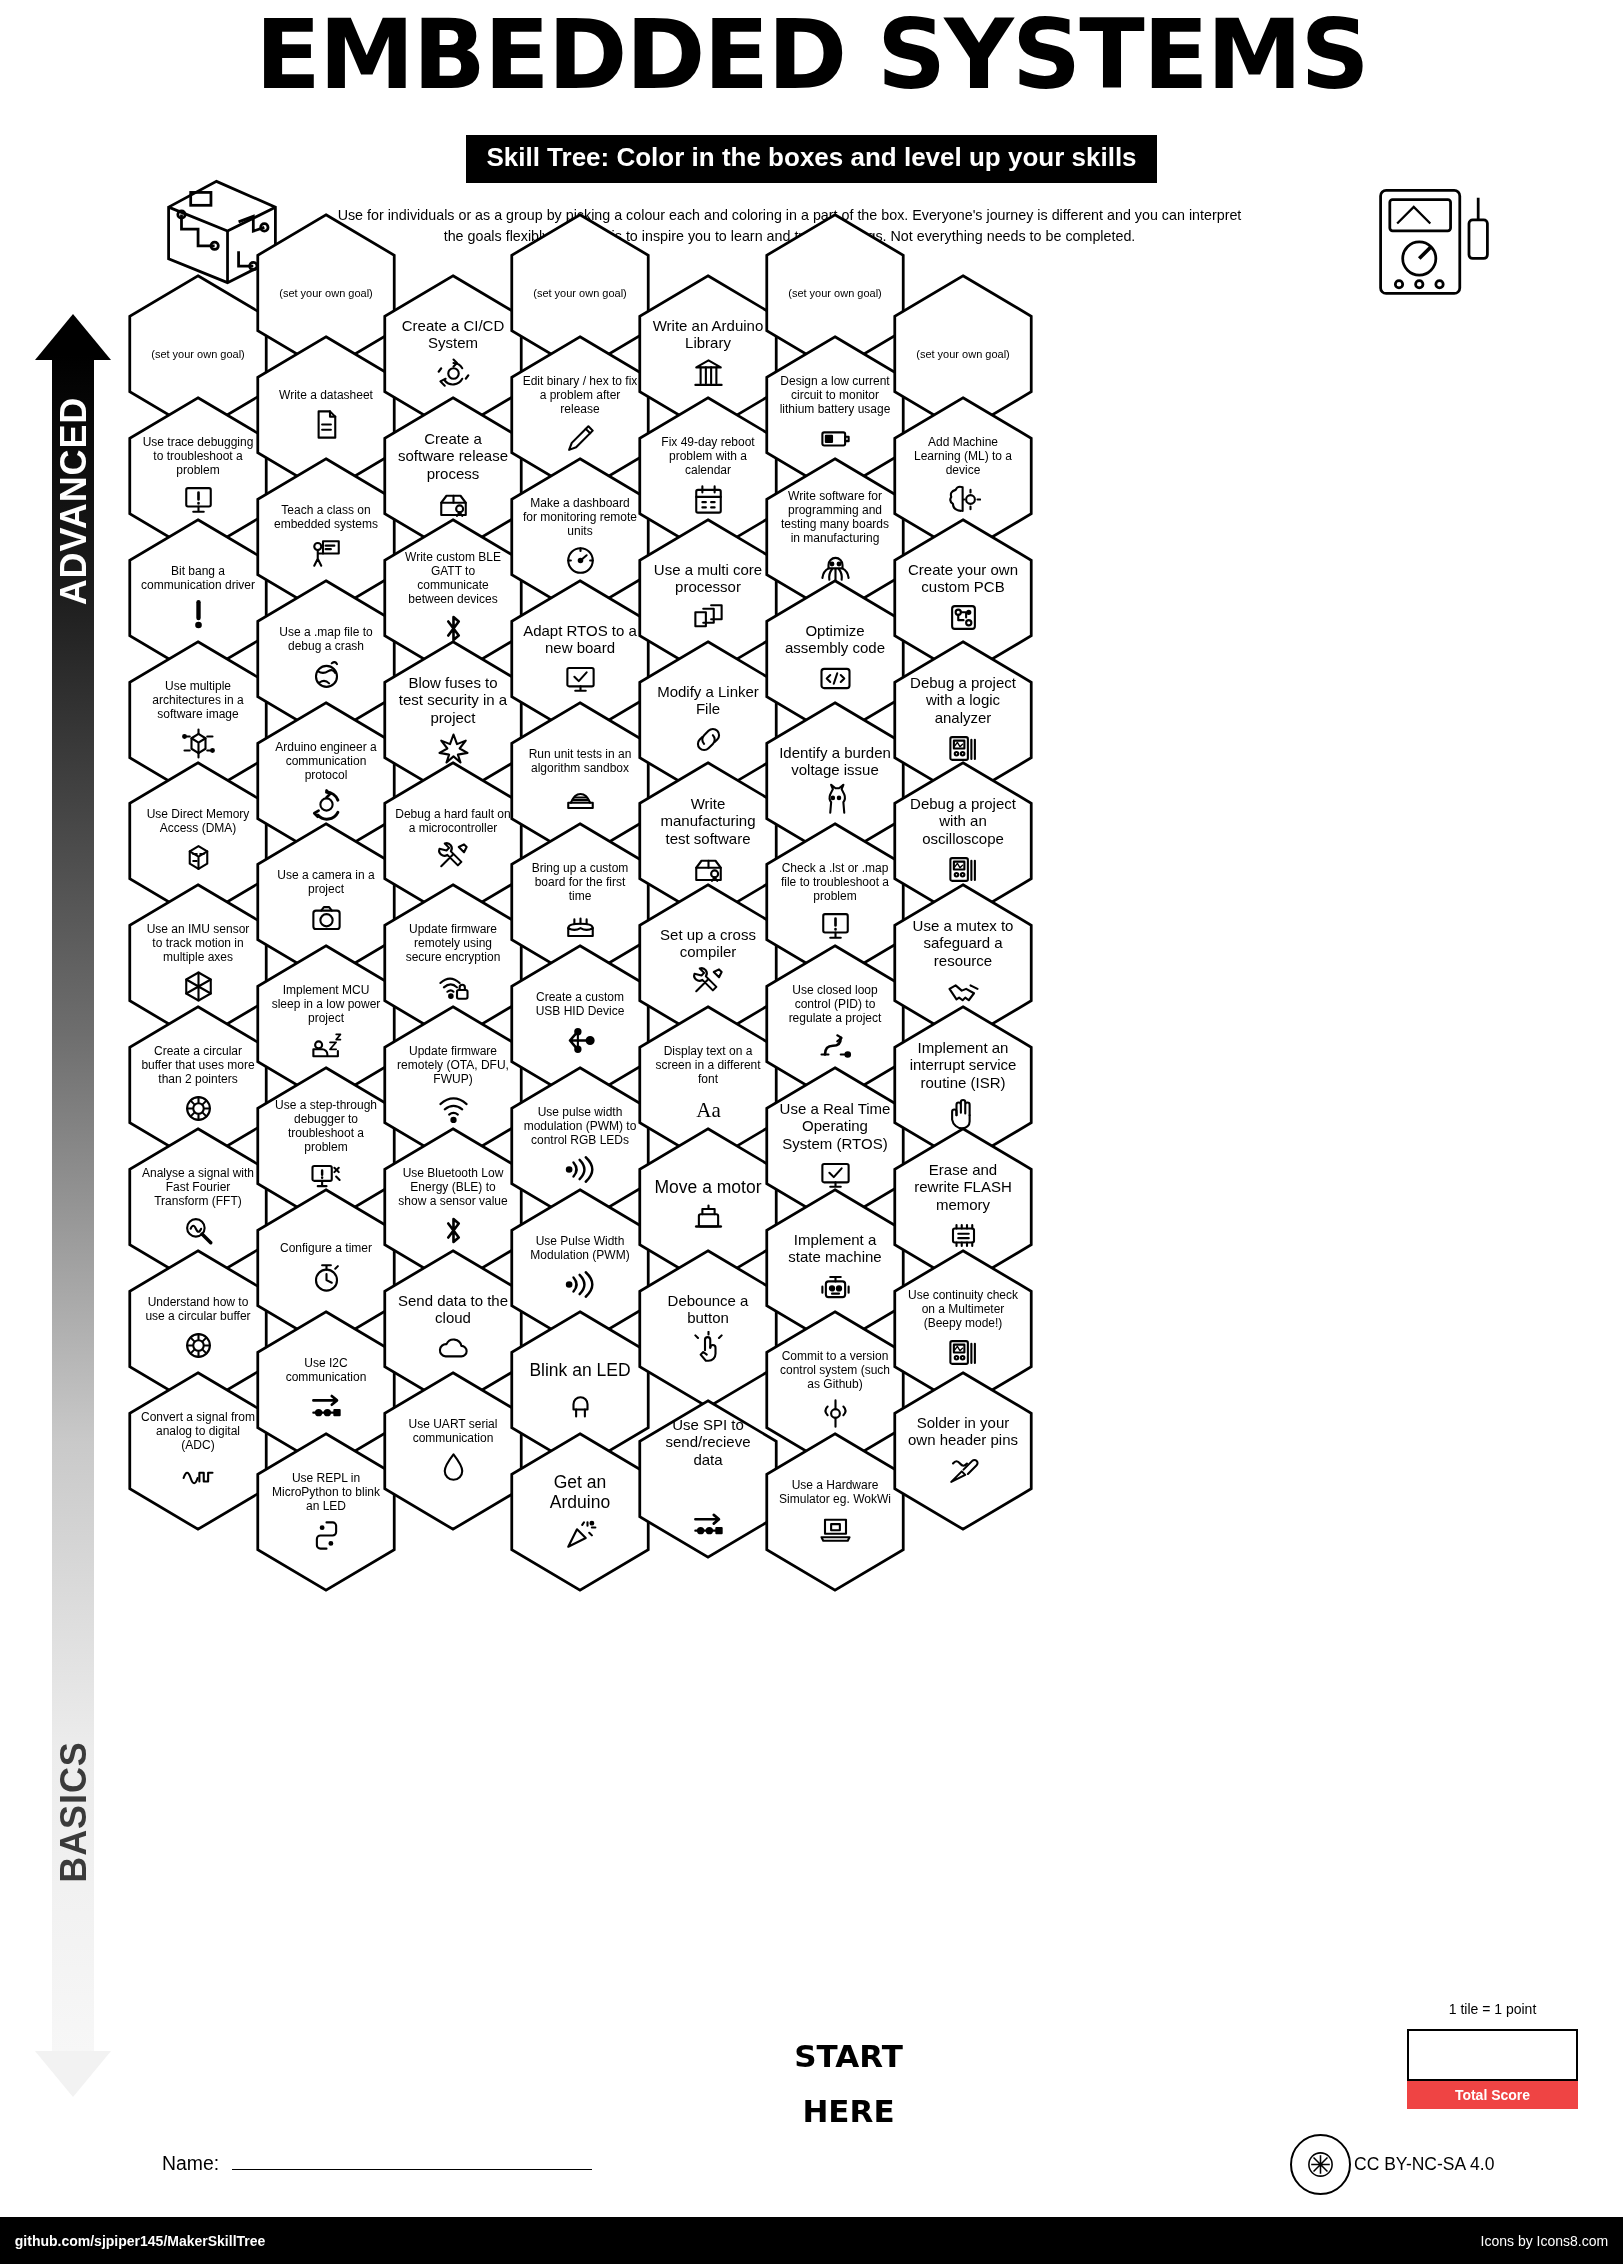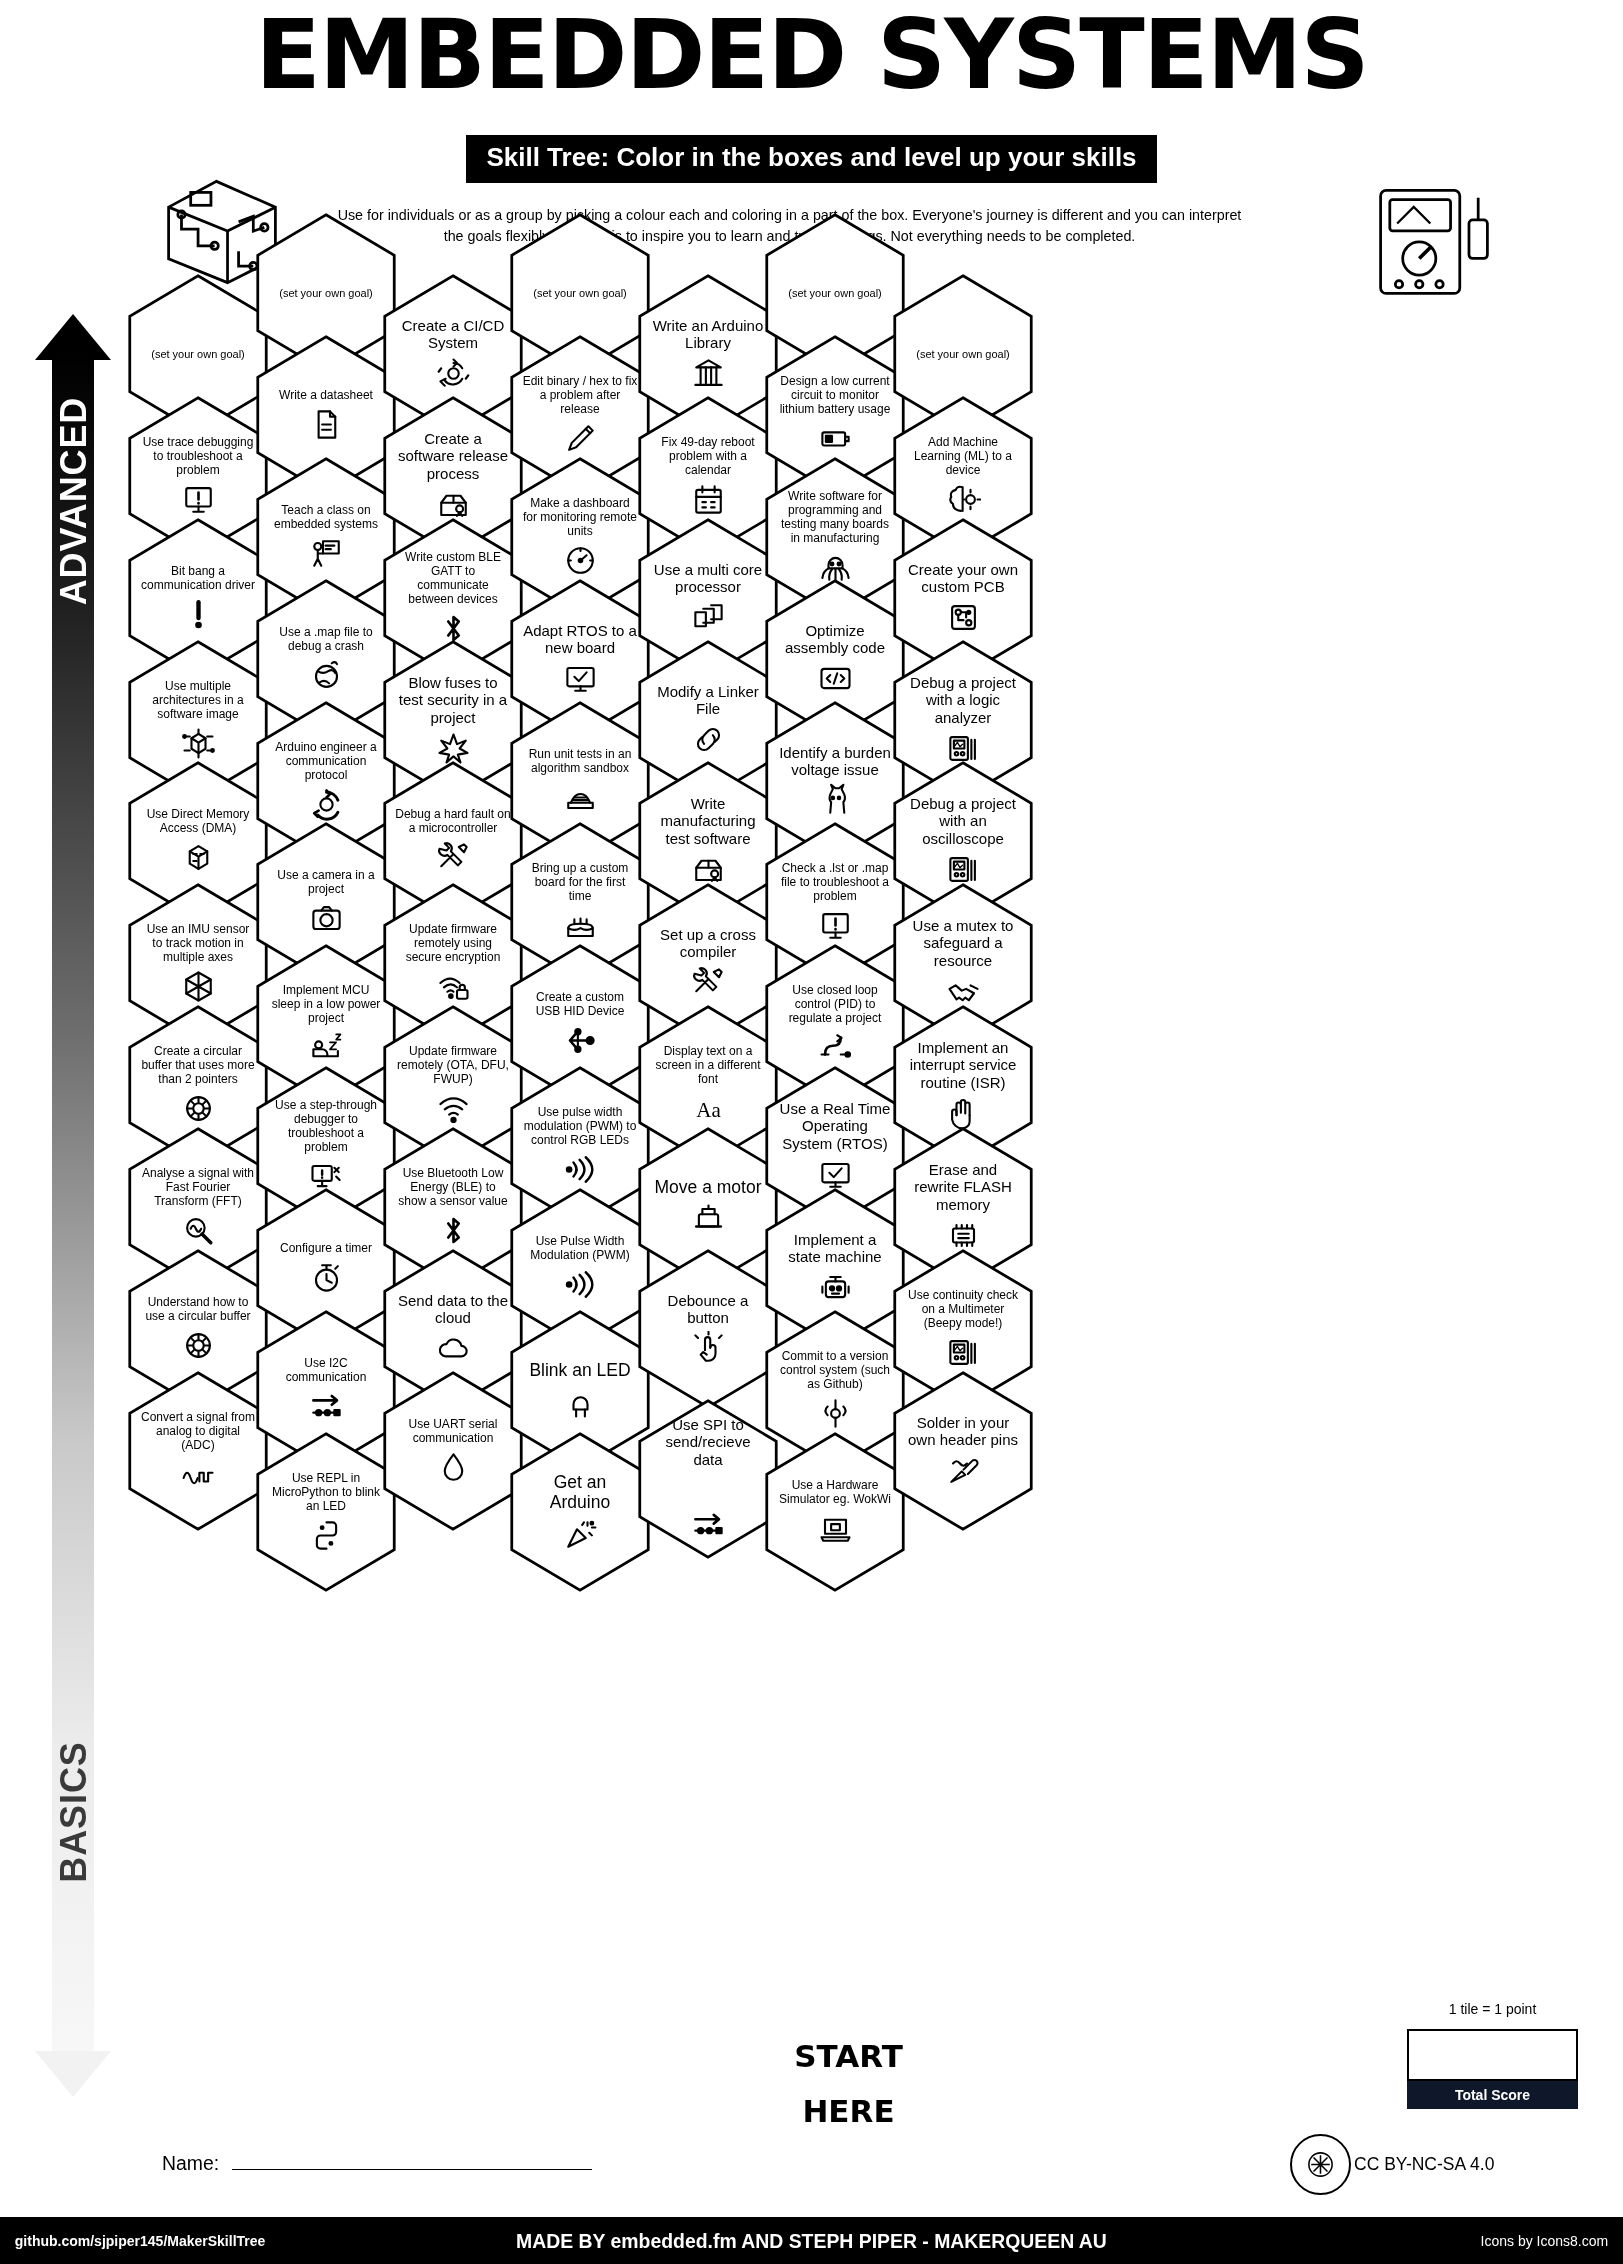--- a/index.html
+++ b/index.html
@@ -65,21 +65,21 @@
   .starthere{
     position:absolute;left:678px;top:2056px;width:341px;height:55px;
     display:flex;align-items:center;justify-content:center;gap:9.2px;
     font-size:31px;font-weight:bold;font-family:"DejaVu Sans",sans-serif;flex-direction:column;
   }
   .road{width:54px;height:48px;}
 
   
   .scorebox{position:absolute;left:1407px;top:2029px;width:171px;height:79px;}
   .scorebox .inner{width:100%;height:52px;border:2.8px solid #000;box-sizing:border-box;background:#fff;}
-  .scorebox .band{width:100%;height:28px;background:#0f172a;color:#fff;font-size:14px;font-weight:bold;display:flex;align-items:center;justify-content:center;}
+  .scorebox .band{width:100%;height:28px;background:#ef4444;color:#fff;font-size:14px;font-weight:bold;display:flex;align-items:center;justify-content:center;}
   .tilepoint{position:absolute;left:1407px;top:2001px;width:171px;text-align:center;font-size:14px;}
 
   
   .nameline{position:absolute;left:162px;top:2150px;width:480px;font-size:19.4px;}
   .nameline .rule{display:inline-block;width:360px;border-bottom:1.8px solid #000;height:18.5px;margin-left:7.4px;}
 
   
   .cc{position:absolute;left:1290px;top:2134px;display:flex;align-items:center;gap:3px;}
   .cc .circle{width:57px;height:57px;border:2.8px solid #000;border-radius:50%;display:flex;align-items:center;justify-content:center;font-size:24px;}
   .cc .lbl{font-size:17.5px;}
@@ -1231,16 +1231,15 @@
         <circle cx="20" cy="20" r="15"></circle>
         <path d="M8 20 L32 20 M20 8 L20 32 M11 11 L29 29 M29 11 L11 29"></path>
       </g>
     </svg>
   </div>
   <div class="lbl">CC BY-NC-SA 4.0</div>
 </div>
 
 <div class="footer">
   <div class="left">github.com/sjpiper145/MakerSkillTree</div>
-  <div class="mid">MADE BY embedded.fm AND STEPH PIPER  -  MAKERQUEEN AU</div>
   <div class="right">Icons by Icons8.com</div>
 </div>
 
 
 </body></html>

